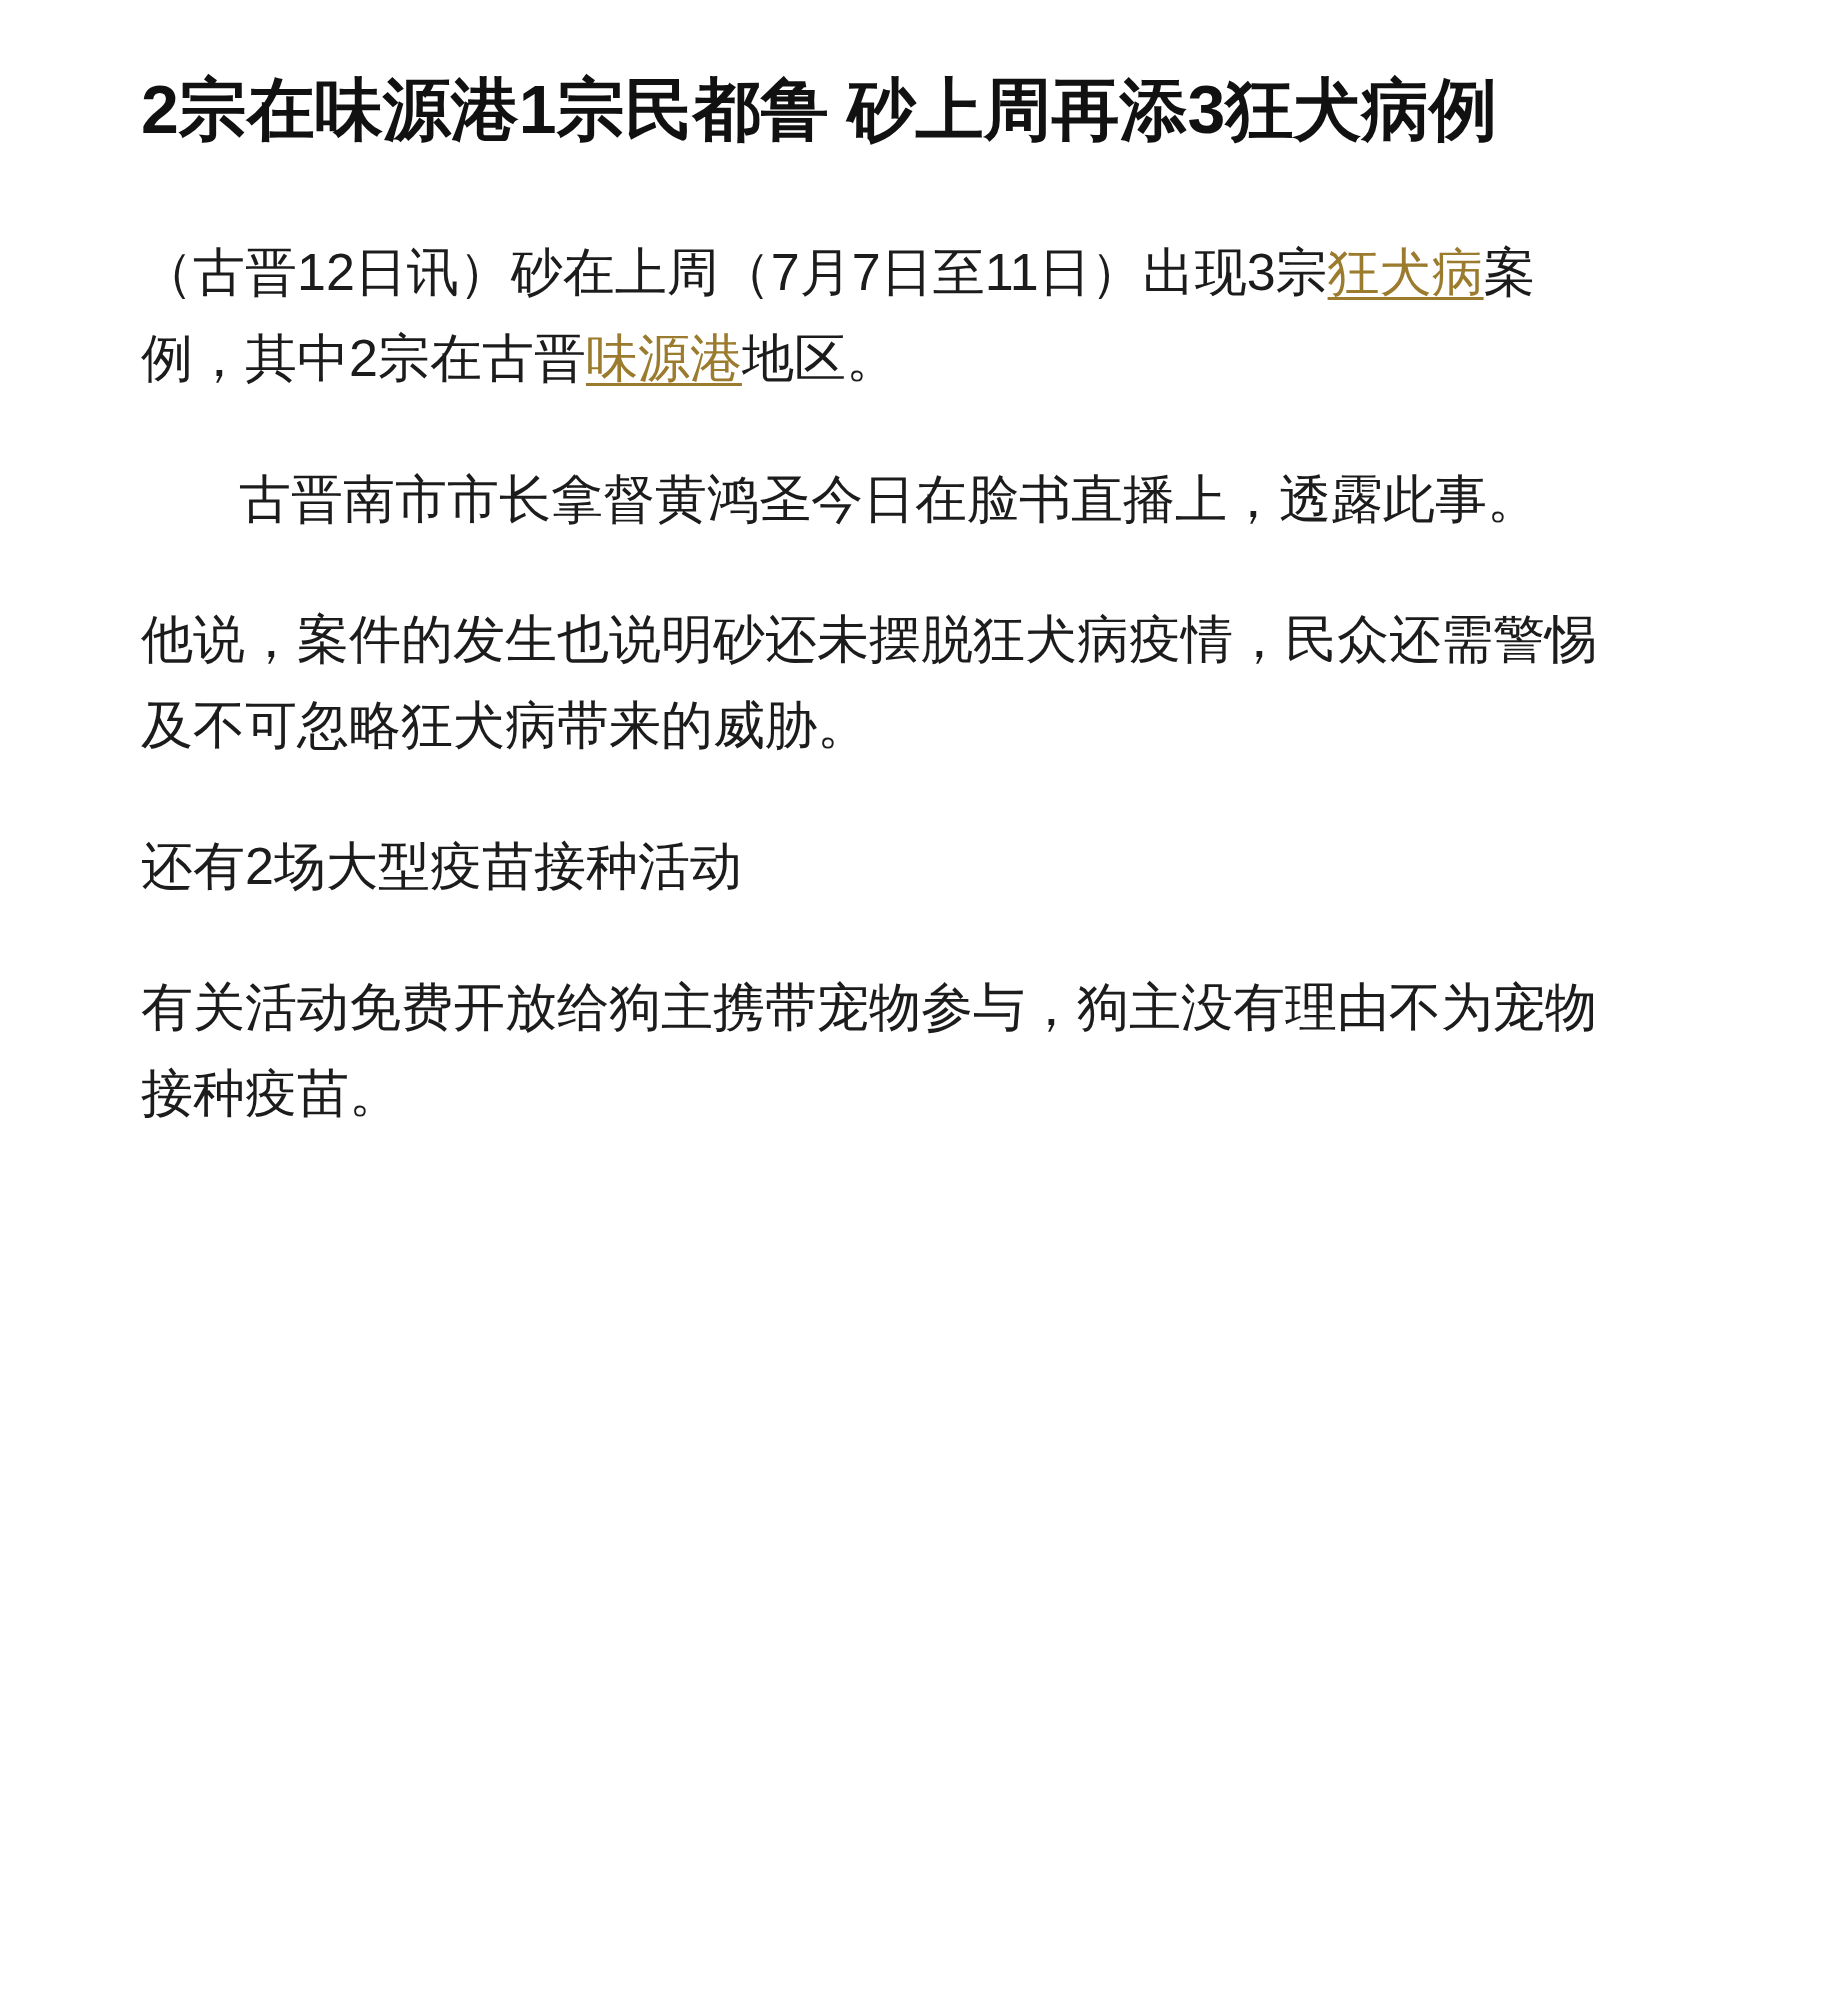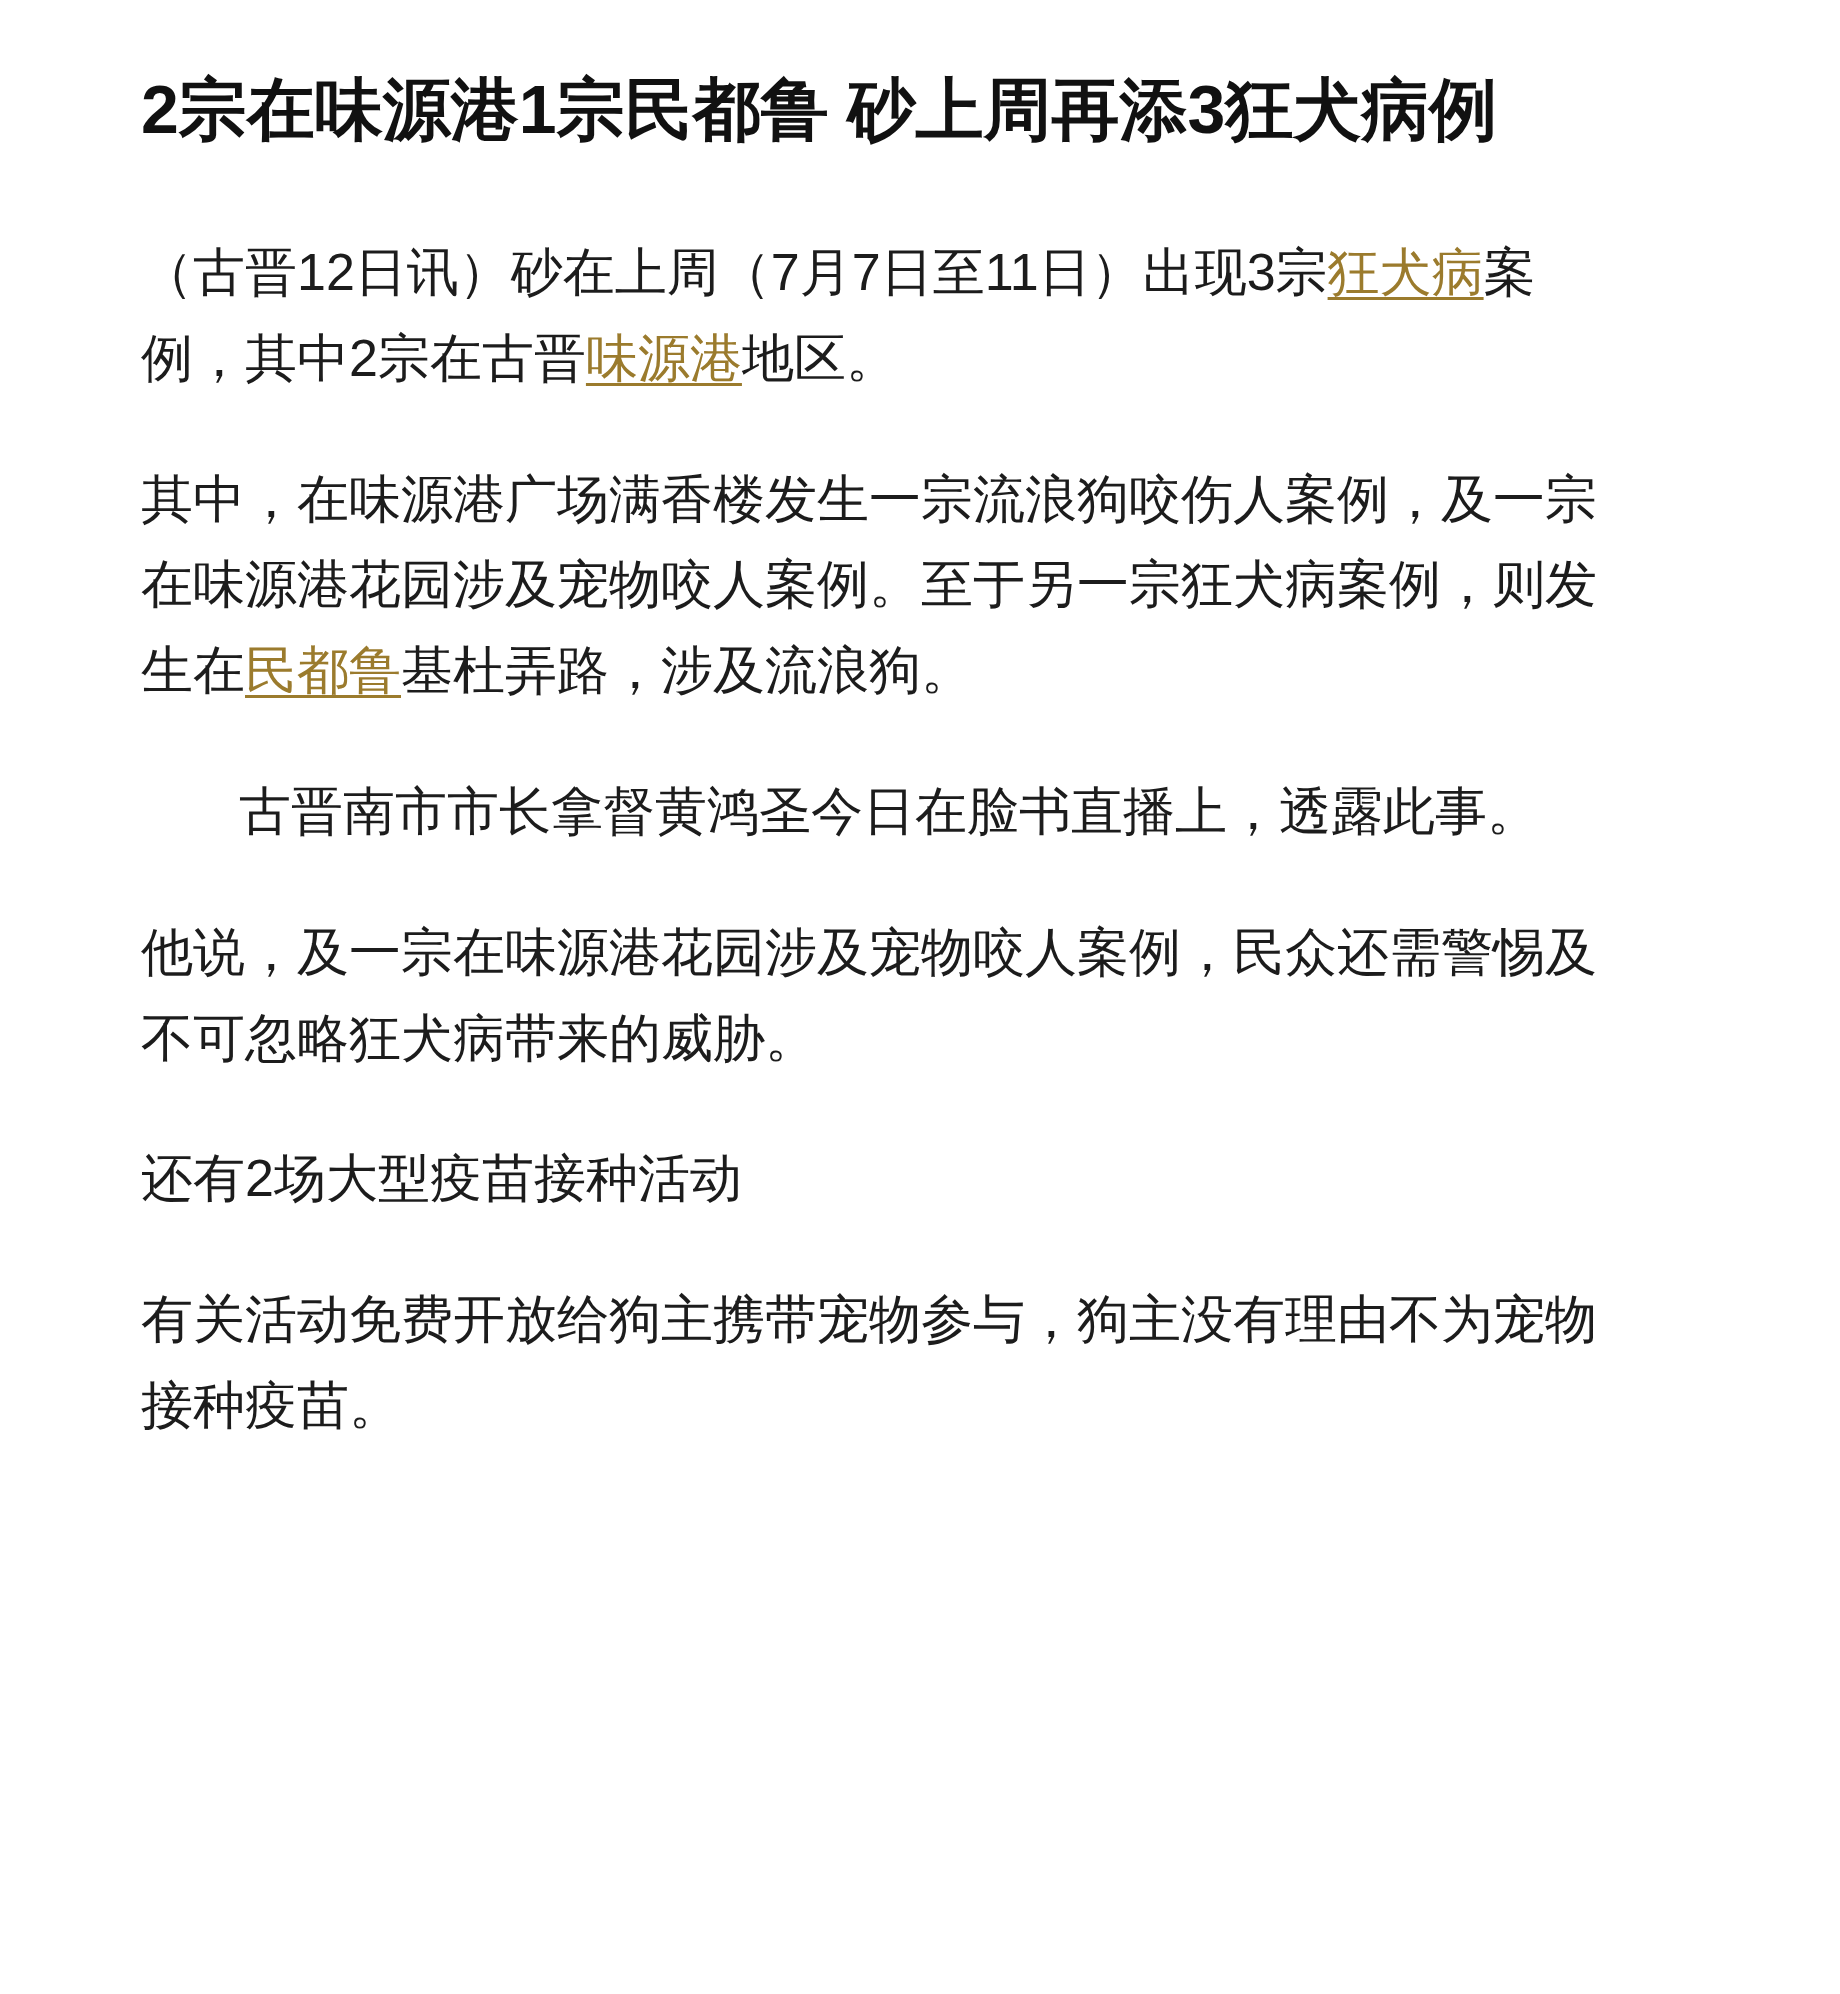--- a/index.html
+++ b/index.html
@@ -50,30 +50,27 @@
 <body>
 
 <div class="page">
 
   <h1 class="article-title">2宗在味源港1宗民都鲁 砂上周再添3狂犬病例</h1>
 
   <p class="para">
     <span>（古晋12日讯）砂在上周（7月7日至11日）出现3宗</span><a href="#" class="inline-link">狂犬病</a><span>案例，其中2宗在古晋</span><a href="#" class="inline-link">味源港</a><span>地区。</span>
   </p>
 
-  <p class="para">
-    <span>其中，在味源港广场满香楼发生一宗流浪狗咬伤人案例，及一宗在味源港花园涉及宠物咬人案例。至于另一宗狂犬病案例，则发生在</span><a href="#" class="inline-link">民都鲁</a><span>基杜弄路，涉及流浪狗。</span>
-  </p>
 
   <p class="para extra-gap">
     <span>古晋南市市长拿督黄鸿圣今日在脸书直播上，透露此事。</span>
   </p>
 
   <p class="para">
-    <span>他说，及一宗在味源港花园涉及宠物咬人案例，民众还需警惕及不可忽略狂犬病带来的威胁。</span>
+    <span>他说，案件的发生也说明砂还未摆脱狂犬病疫情，民众还需警惕及不可忽略狂犬病带来的威胁。</span>
   </p>
 
   <p class="para">
     <span>还有2场大型疫苗接种活动</span>
   </p>
 
 
   <p class="para">
     <span>有关活动免费开放给狗主携带宠物参与，狗主没有理由不为宠物接种疫苗。</span>
   </p>

